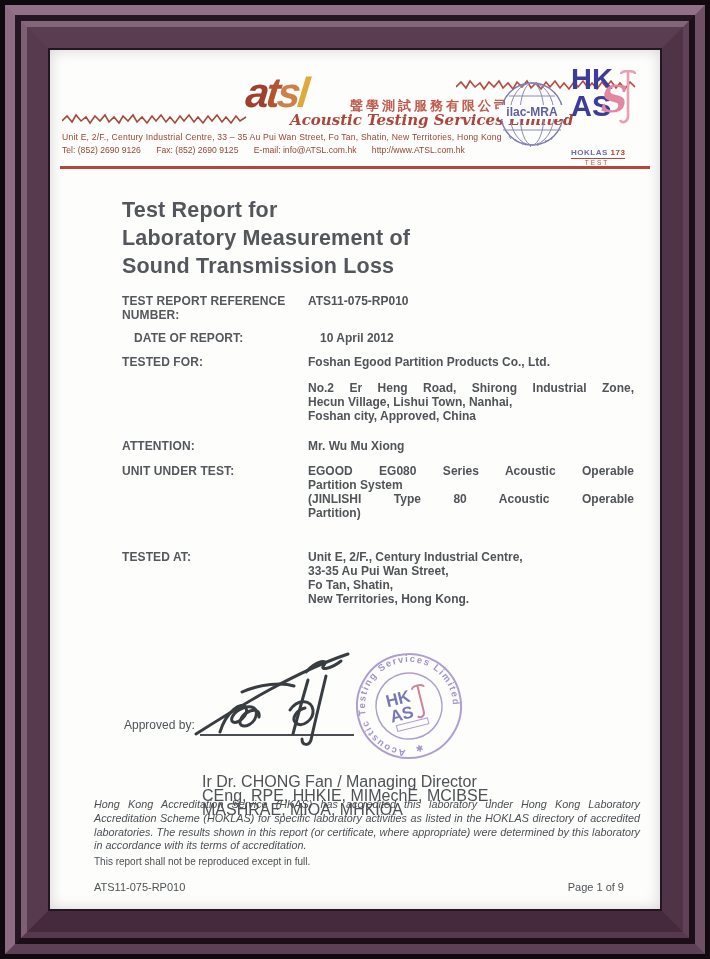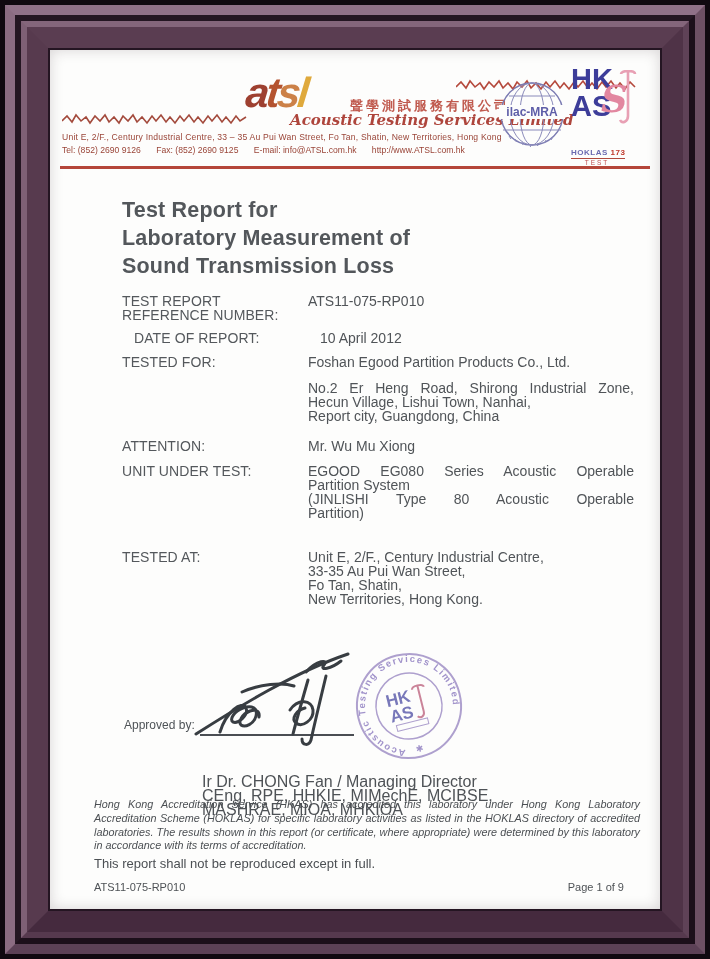--- a/index.html
+++ b/index.html
@@ -43,40 +43,40 @@
     font-style:italic; font-weight:700; font-size:37px; color:#e287a0; z-index:2; }
   .hkas-fork { position:absolute; left:44px; top:4px; }
   .hoklas-line { margin-top:29px; font-size:8px; font-weight:900; letter-spacing:.5px;
     border-bottom:1px solid #b0493d; display:inline-block; padding-bottom:1px; }
   .hoklas-word { color:#6a6ab0; } .hoklas-num { color:#c0392b; }
   .hoklas-test { font-size:6.5px; color:#c05050; letter-spacing:2px; text-align:center; width:52px; }
   
   .title { position:absolute; left:72px; top:146px; font-size:21.5px; font-weight:700;
     line-height:28px; color:#53575b; letter-spacing:.2px; }
   
-  .fields { position:absolute; left:72px; top:244px; right:26px; font-size:14px;
-    font-weight:400; line-height:14px; }
+  .fields { position:absolute; left:72px; top:244px; right:26px; font-size:12px;
+    font-weight:700; line-height:14px; }
   .frow { display:flex; }
   .flabel { width:186px; flex:0 0 186px; color:#54585c; letter-spacing:.1px; }
   .fvalue { flex:1; color:#505458; }
   .fvalue .line { display:block; }
   .fvalue .stretch { text-align:justify; text-align-last:justify; }
   .mb9{margin-bottom:9px;} .mb10{margin-bottom:10px;padding-left:12px;} .mb12{margin-bottom:12px;}
   .mb7{margin-bottom:16px;} .mb11{margin-bottom:11px;} .mb30{margin-bottom:30px;}
   
   .approved { position:absolute; left:74px; top:668px; font-size:12px; color:#4e5357; }
   .sig-svg { position:absolute; left:140px; top:596px; z-index:3; }
   .sig-line { position:absolute; left:150px; top:684px; width:154px; border-top:2px solid #4a4e53; }
   .sig-names { position:absolute; left:152px; top:725px; font-size:16px; font-weight:400;
     line-height:14px; color:#4e5256; }
   .stamp { position:absolute; left:300px; top:597px; opacity:.82; transform:rotate(-14deg); z-index:2; }
   
   .accred { position:absolute; left:44px; right:20px; top:748px; font-size:10.8px;
     line-height:13.8px; color:#4b4f53; text-align:justify;font-style:italic; }
-  .repro { position:absolute; left:44px; top:806px; font-size:13px; color:#4b4f53; }
+  .repro { position:absolute; left:44px; top:806px; font-size:10px; color:#4b4f53; }
   .bottom-row { position:absolute; left:44px; right:36px; top:831px; display:flex;
     justify-content:space-between; font-size:11px; color:#4e5256; }
 </style>
 </head>
 <body>
 
 <div class="stage">
   <div class="f-outer">
   <div class="f-b1">
   <div class="f-b2">
@@ -167,21 +167,21 @@
         <div class="fvalue">
                         <span class="line">Foshan Egood Partition Products Co., Ltd.</span>
                       </div>
       </div>
 
       <div class="frow mb7">
         <div class="flabel"></div>
         <div class="fvalue">
           <span class="line stretch">No.2 Er Heng Road, Shirong Industrial Zone,</span>
           <span class="line">Hecun Village, Lishui Town, Nanhai,</span>
-          <span class="line">Report city, Guangdong, China</span>
+          <span class="line">Foshan city, Approved, China</span>
         </div>
       </div>
 
       <div class="frow mb11">
         <div class="flabel">ATTENTION:</div>
         <div class="fvalue">
                         <span class="line">Mr. Wu Mu Xiong</span>
                       </div>
       </div>
 

